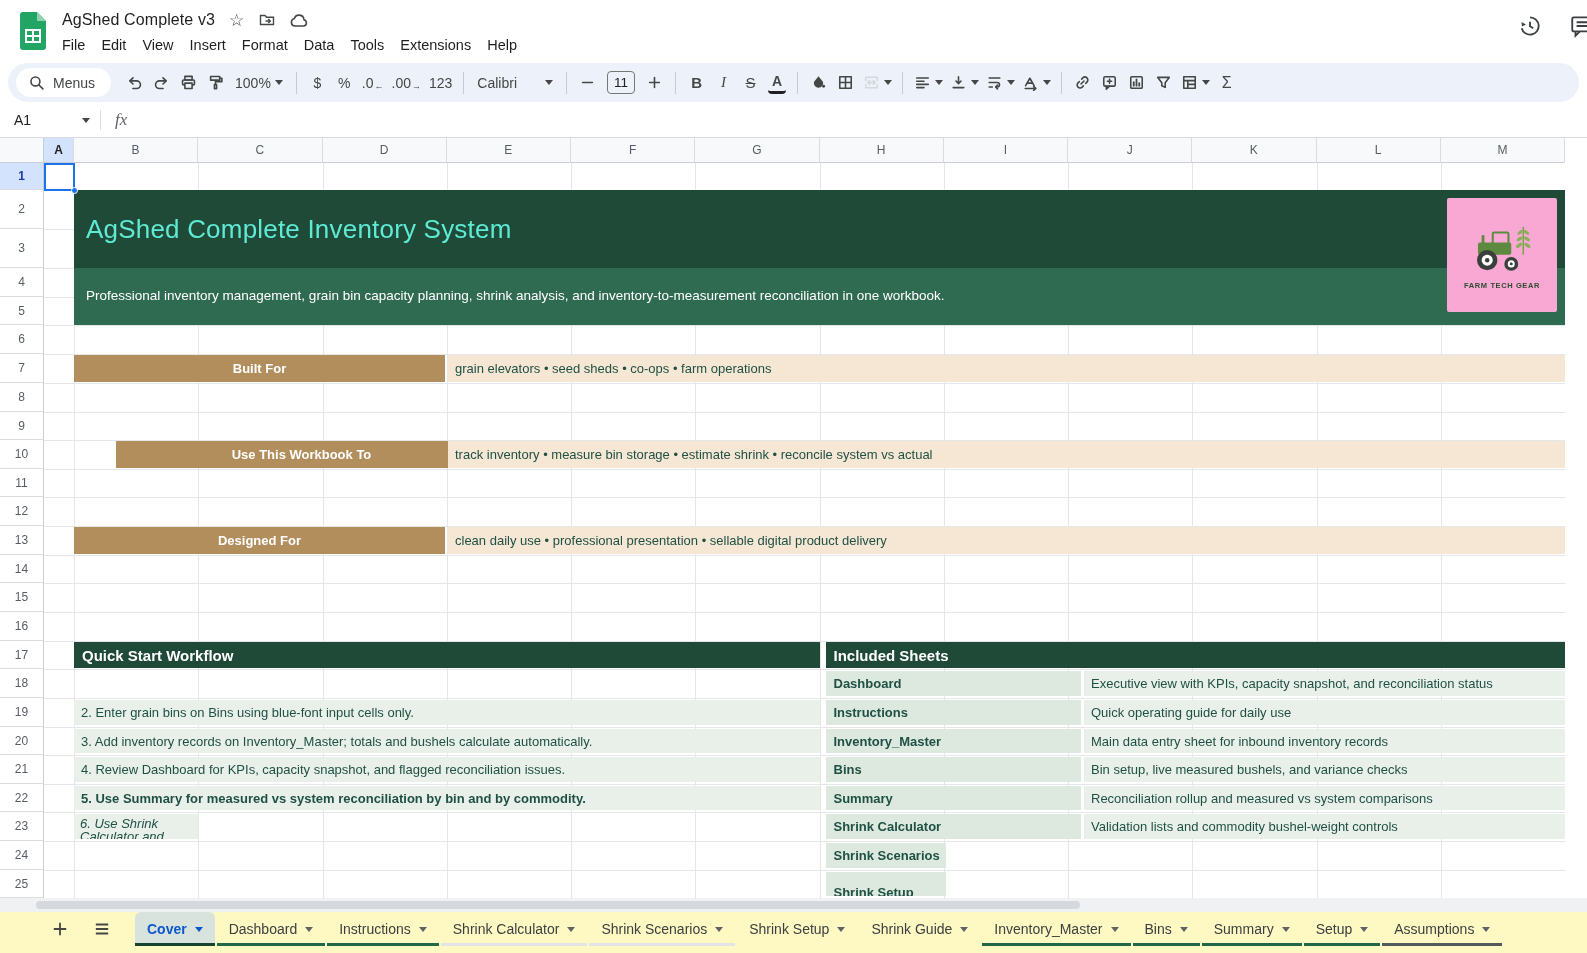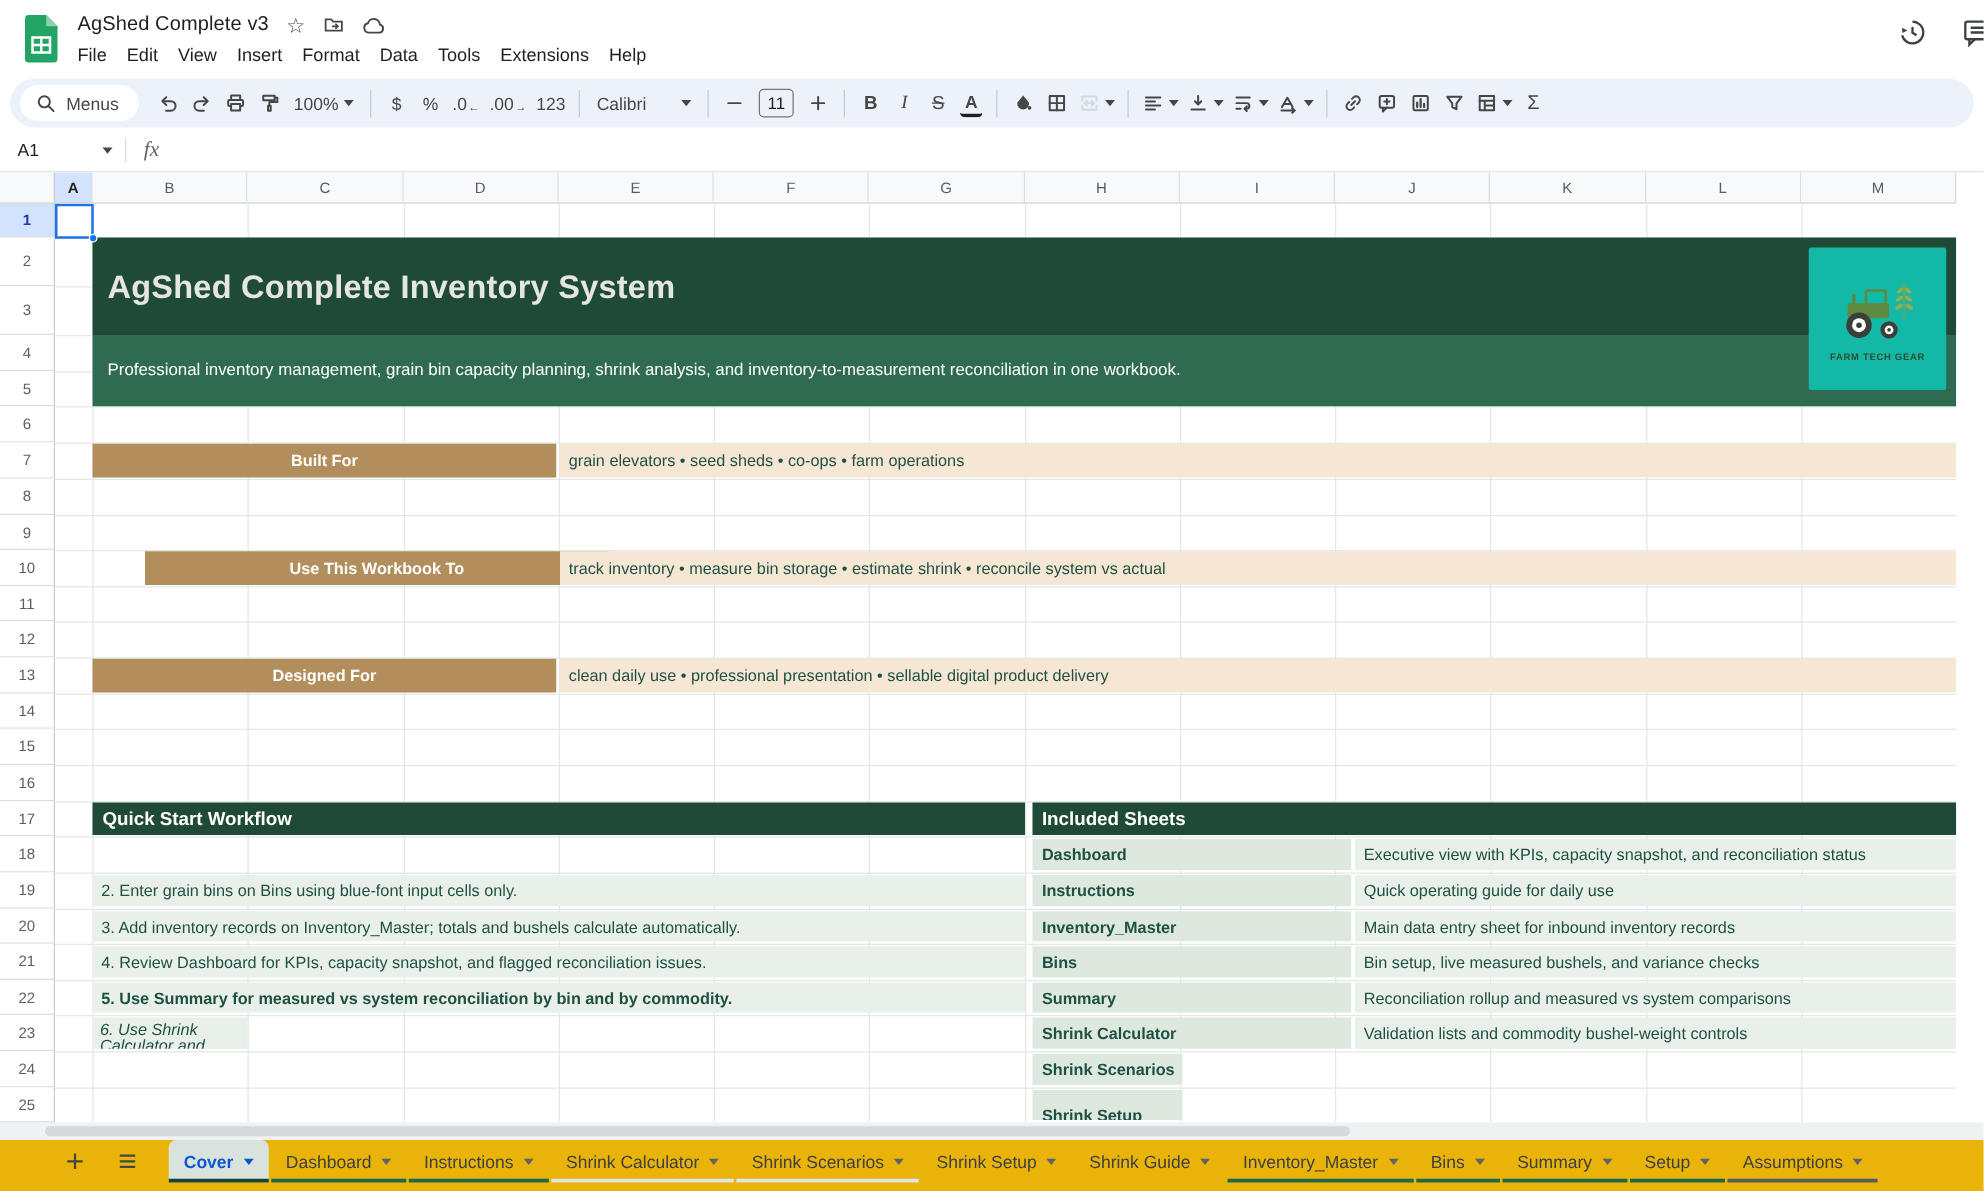--- a/index.html
+++ b/index.html
@@ -58,24 +58,24 @@
   .col-h.sel { background:#d3e3fd; color:#1f1f1f; font-weight:bold; }
   .row-headers { position:absolute; left:0; top:25px; width:44px; }
   .row-h { width:44px; border-bottom:1px solid #dadce0; border-right:1px solid #cacdd1; background:#fff;
     display:flex; align-items:center; justify-content:center; font-size:12px; color:#575d66; }
   .row-h.sel { background:#d3e3fd; color:#1c3aa9; font-weight:bold; }
   .canvas { position:absolute; left:44px; top:25px; width:1521px; height:735px; background:#fff; overflow:hidden; }
   .gl { position:absolute; background:#e4e6e8; }
   .ov { position:absolute; }
 
   .banner-dark { left:30px; top:27px; width:1491px; height:78px; background:#1f4a38; }
-  .banner-title { position:absolute; left:12px; top:24px; color:#e5e5e5; font-weight:bold; font-size:26px; letter-spacing:.2px; }
+  .banner-title { position:absolute; left:12px; top:24px; color:#5eead4; font-weight:normal; font-size:26px; letter-spacing:.2px; }
   .banner-light { left:30px; top:105px; width:1491px; height:57px; background:#2f6b51; }
   .banner-sub { position:absolute; left:12px; top:20px; color:#fff; font-size:13.5px; }
-  .logo-card { left:1403px; top:35px; width:110px; height:114px; background:#14b8a6; border-radius:2px;
+  .logo-card { left:1403px; top:35px; width:110px; height:114px; background:#f9a8d4; border-radius:2px;
     display:flex; flex-direction:column; align-items:center; justify-content:center; gap:2px; }
   .logo-text { font-size:7.5px; font-weight:bold; letter-spacing:.6px; color:#2d4a2f; }
 
   .info-label { background:#b18e5b; color:#fff; font-weight:bold; font-size:13px;
     display:flex; align-items:center; justify-content:center; }
   .info-value { background:#f5e7d3; color:#1f5044; font-size:13px; display:flex; align-items:center; padding-left:7px; }
 
   .sec-header { background:#1f4a38; color:#fff; font-weight:bold; font-size:15px;
     display:flex; align-items:center; padding-left:8px; }
   .step-row { background:#e8f0e9; color:#1f5044; font-size:13px; display:flex; align-items:center;
@@ -87,21 +87,21 @@
   .is-desc { background:#e8f0e9; color:#1f5044; font-size:13px; display:flex; align-items:center; padding-left:7px; }
 
   .a1-sel { position:absolute; left:0; top:0; width:31px; height:28px; border:2px solid #1a73e8; background:transparent; }
   .fill-handle { position:absolute; left:27px; top:24px; width:7px; height:7px; border-radius:50%;
     background:#1a73e8; border:1px solid #fff; }
 
   .hscroll { position:absolute; left:0; top:760px; width:1587px; height:14px; background:#f0f1f3; }
   .hthumb { position:absolute; left:36px; top:3px; width:1044px; height:8px; background:#d5d8dc; border-radius:4px; }
 
   
-  .tabbar { position:absolute; left:0; top:912px; width:1587px; height:41px; background:#eab308;
+  .tabbar { position:absolute; left:0; top:912px; width:1587px; height:41px; background:#fef9c3;
     display:flex; align-items:flex-start; overflow:hidden; }
   .tb-icon { width:28px; height:28px; margin-top:3px; display:flex; align-items:center; justify-content:center;
     color:#444746; border-radius:50%; }
   .tb-icon.add { margin-left:46px; }
   .tb-icon.all { margin-left:14px; margin-right:18px; }
   .tab { position:relative; height:34px; display:flex; align-items:center; padding:0 12px; margin:0 1px;
     font-size:14px; font-weight:500; color:#3c4043; white-space:nowrap; }
   .tab .bar { position:absolute; left:0; bottom:0; width:100%; height:3px; }
   .tab.active { background:#d8e3dd; border-radius:6px 6px 0 0; color:#0b57d0; font-weight:bold; }
   .tab.active .tcaret { border-top-color:#0b57d0; }

